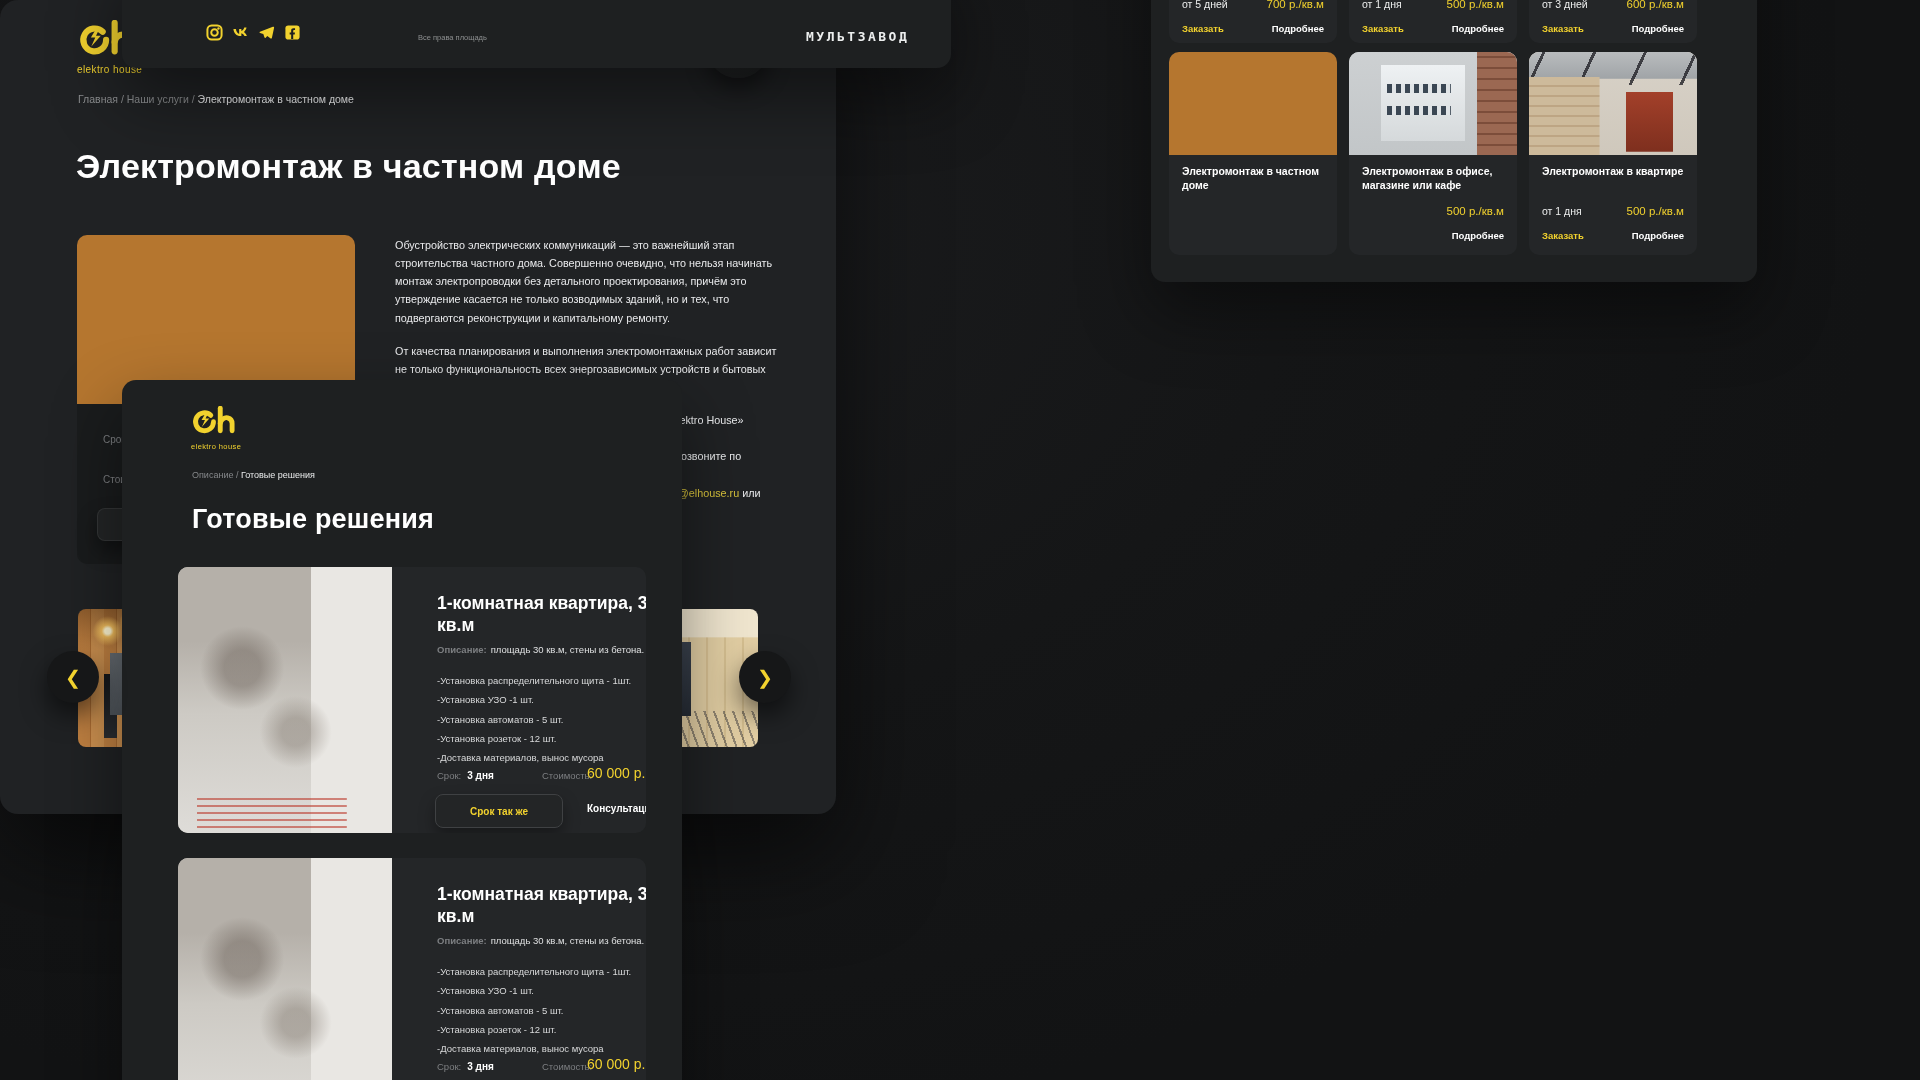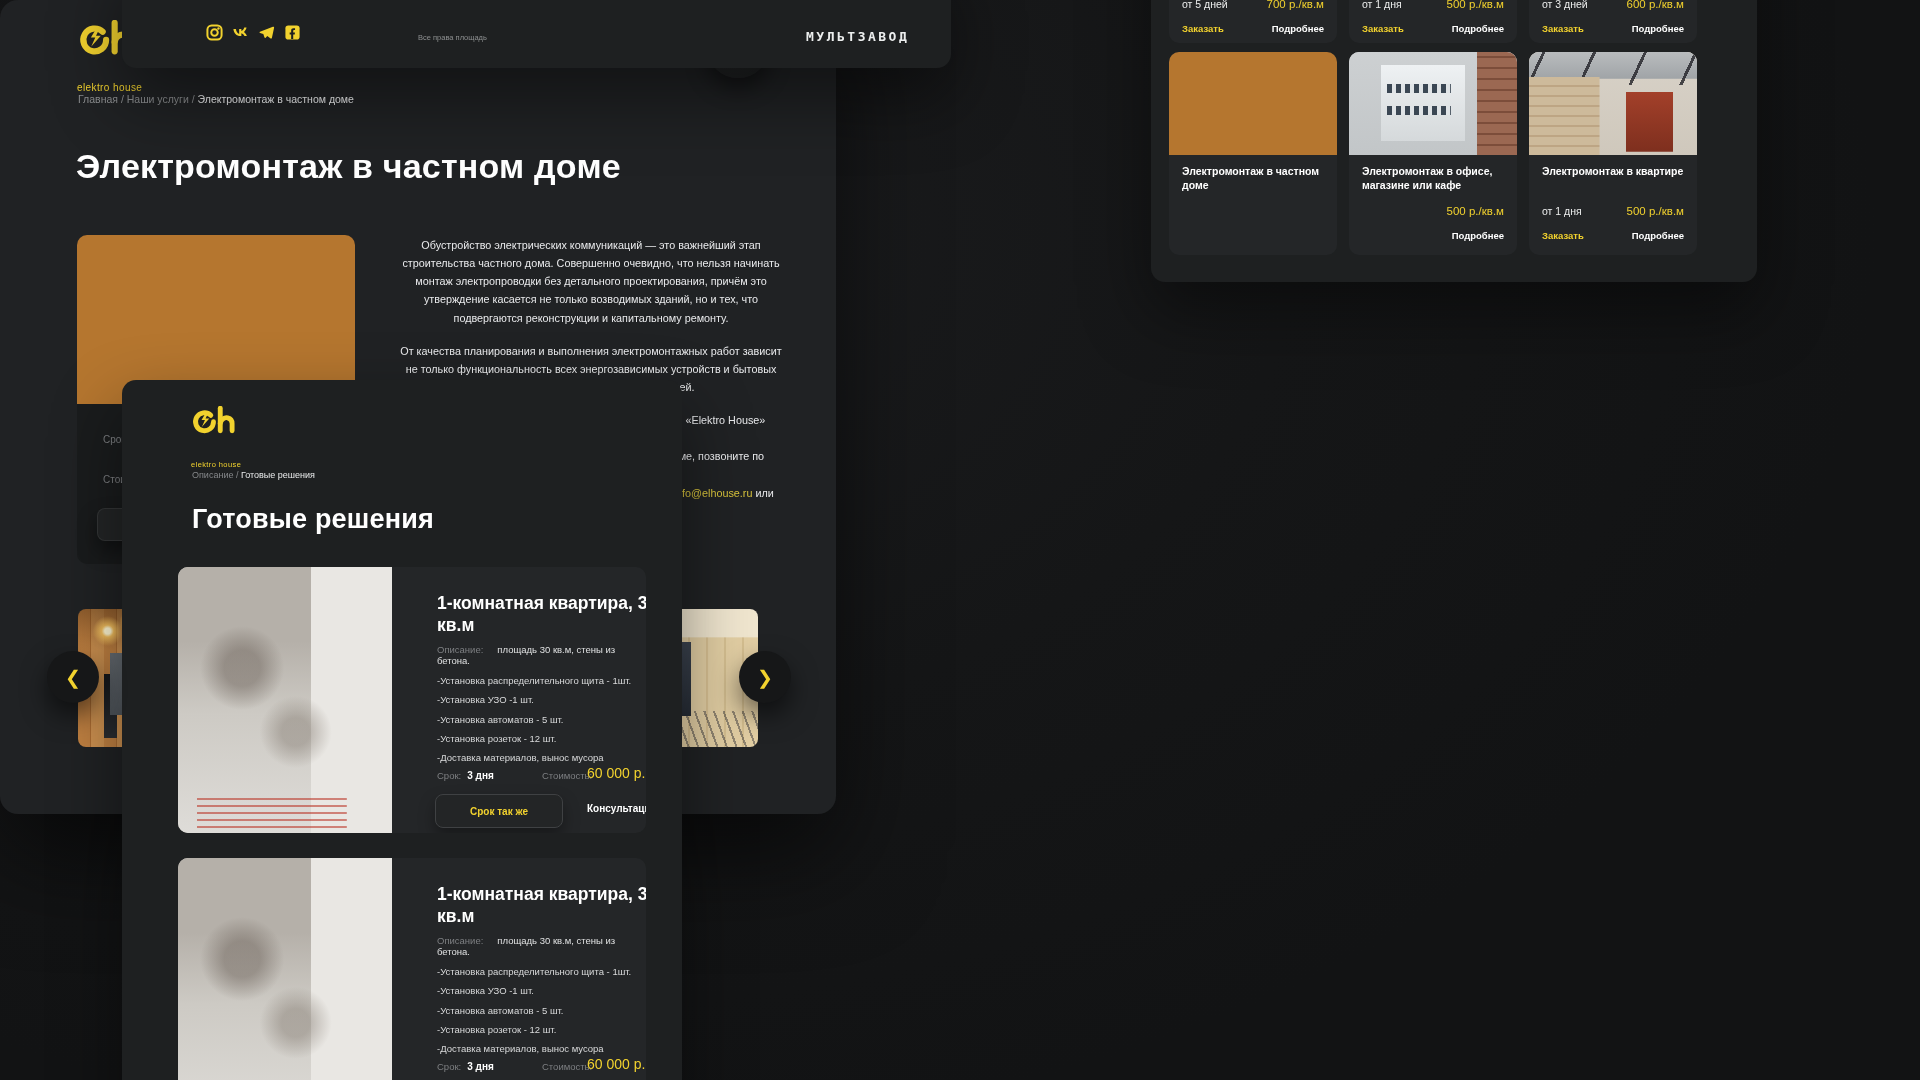--- a/index.html
+++ b/index.html
@@ -15,32 +15,32 @@
   
   #footer-panel { left:122px; top:-46px; width:829px; height:114px; z-index:2; }
   .socials { position:absolute; left:84px; top:70px; display:flex; gap:9px; }
   .socials .sicon { width:17px; height:17px; display:block; cursor:pointer; }
   .rights { position:absolute; left:296px; top:79px; font-size:7.5px; color:#8d8f90; }
   .agency { position:absolute; left:684px; top:75px; font-family:"DejaVu Sans Mono",monospace; font-weight:bold; font-size:13px; letter-spacing:2.5px; color:#eceeee; }
 
   
   #left-panel { left:122px; top:380px; width:560px; height:770px; z-index:3; }
   .lp-logo { position:absolute; left:69px; top:26px; }
-  .logo-text { display:block; color:#f2d22e; font-size:7.5px; letter-spacing:.4px; margin-top:20px;text-align:right; }
+  .logo-text { display:block; color:#f2d22e; font-size:7.5px; letter-spacing:.4px; margin-top:2px;text-align:right; }
   .lp-crumbs { position:absolute; left:70px; top:90px; font-size:9px; color:#85878a; }
   .lp-crumbs .cur { color:#e9eaeb; }
   .lp-title { position:absolute; left:70px; top:124px; font-size:27px; font-weight:bold; letter-spacing:.2px; }
 
   .sol-card { position:absolute; left:56px; width:468px; height:266px; background:#242628; border-radius:10px; overflow:hidden; }
   #sol-card-1 { top:187px; }
   #sol-card-2 { top:478px; }
   .sol-photo { position:absolute; left:0; top:0; width:214px; height:266px; }
   .sol-title { position:absolute; left:259px; top:26px; width:240px; font-size:17.5px; font-weight:bold; line-height:1.25; }
   .sol-desc { position:absolute; left:259px; top:77px; font-size:9.5px; color:#dfe0e1; }
-  .sol-desc .lbl { color:#7d7f82; margin-right:14px; }
+  .sol-desc .lbl { color:#7d7f82; margin-right:4px;font-weight:bold; }
   .sol-feats { position:absolute; left:259px; top:104px; font-size:9.5px; color:#d9dadb; line-height:19.3px; list-style:none; }
   .sol-meta { position:absolute; left:259px; top:203px; font-size:9.5px; color:#7d7f82; }
   .sol-meta .val { color:#fff; font-weight:bold; font-size:10px; margin-left:6px; }
   .sol-meta2 { position:absolute; left:364px; top:203px; font-size:9.5px; color:#7d7f82; }
   .sol-price { position:absolute; left:409px; top:198px; font-size:14px; color:#f2d22e; white-space:nowrap; }
   .btn-outline { position:absolute; left:257px; top:227px; width:128px; height:34px; background:#232526; border:1px solid #3f4143; border-radius:8px; color:#f2d22e; font-weight:bold; font-size:10px; display:flex; align-items:center; justify-content:center; cursor:pointer; box-shadow:0 8px 16px rgba(0,0,0,.35); }
   .btn-ghost-sm { position:absolute; left:409px; top:236px; font-size:10px; font-weight:bold; color:#fff; cursor:pointer; white-space:nowrap; }
 
   
   #right-panel { left:1151px; top:-170px; width:606px; height:452px; z-index:2; }
@@ -72,21 +72,21 @@
 
   .offer-photo { position:absolute; left:77px; top:235px; width:278px; height:169px; border-radius:10px 10px 0 0; }
   .offer-box { position:absolute; left:77px; top:404px; width:278px; height:160px; background:#1a1c1d; border-radius:0 0 10px 10px; }
   .ob-label { position:absolute; left:26px; font-size:10px; color:#7d7f82; }
   .ob-term-l { top:30px; } .ob-price-l { top:70px; }
   .ob-term { position:absolute; left:129px; top:23px; font-size:16px; color:#fff; }
   .ob-price { position:absolute; left:129px; top:62px; font-size:16.5px; color:#f2d22e; }
   .btn-order { position:absolute; left:20px; top:104px; width:124px; height:33px; background:#232526; border:1px solid rgba(255,255,255,.08); border-radius:8px; color:#f2d22e; font-weight:bold; font-size:11px; display:flex; align-items:center; justify-content:center; cursor:pointer; box-shadow:0 10px 20px rgba(0,0,0,.4); }
   .btn-consult { position:absolute; left:175px; top:113px; font-size:11px; font-weight:bold; color:#fff; cursor:pointer; }
 
-  .article { position:absolute; left:395px; top:236px; width:392px; font-size:10.8px; line-height:1.68; color:#e9eaec;text-align:center; }
+  .article { position:absolute; left:395px; top:236px; width:392px; font-size:10.8px; line-height:1.68; color:#e9eaec; }
   .article p { margin-bottom:15px; }
   .ylink { color:#d9c43c; cursor:pointer; }
 
   .car-photo { position:absolute; top:609px; width:212px; height:138px; border-radius:8px; cursor:pointer; }
   .cph1 { left:78px; } .cph2 { left:312px; } .cph3 { left:546px; }
   .car-arrow { position:absolute; top:651px; width:52px; height:52px; border-radius:50%; background:#161718; box-shadow:0 12px 26px rgba(0,0,0,.55); display:flex; align-items:center; justify-content:center; color:#f2d22e; font-size:19px; font-weight:bold; cursor:pointer; z-index:12; }
   .arr-l { left:47px; } .arr-r { left:739px; }
   .dots { position:absolute; left:378px; top:768px; display:flex; gap:7px; }
   .dot { width:17px; height:4px; border-radius:2px; background:#2e3031; cursor:pointer; }
   .dot.active { background:#f0d22b; }

